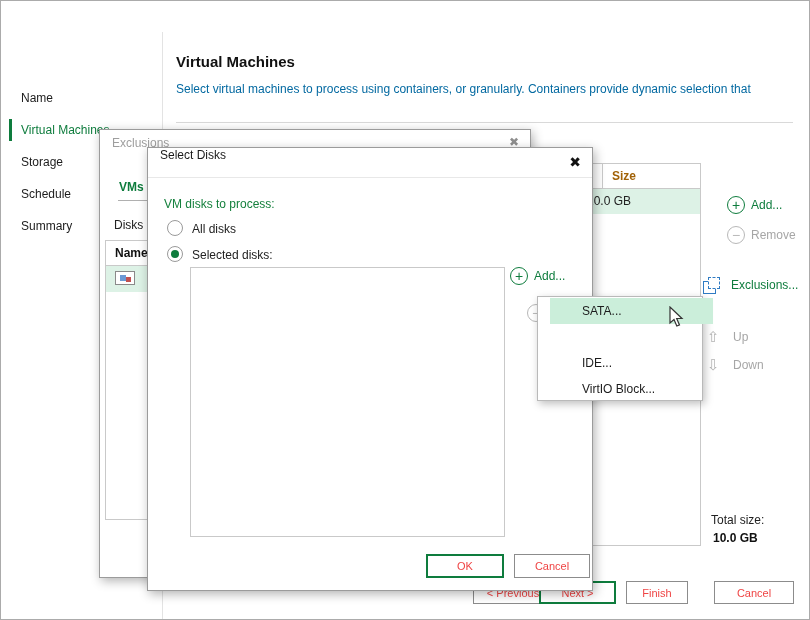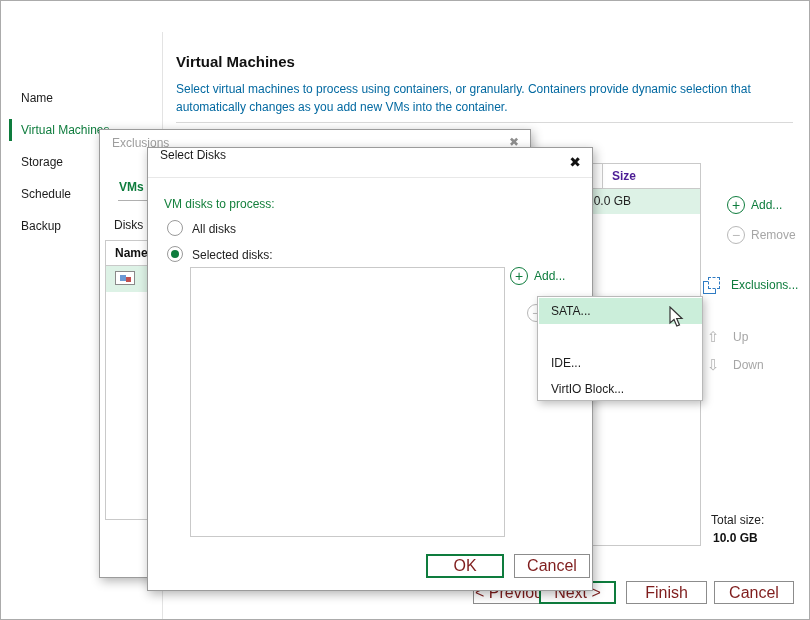--- a/index.html
+++ b/index.html
@@ -28,21 +28,21 @@
   .side-item.active{color:var(--green);}
   .active-bar{left:8px;width:3px;height:22px;background:var(--green);}
   .page-title{left:175px;top:52px;font-size:15px;font-weight:bold;color:#111;}
   .page-desc{left:175px;width:620px;font-size:12px;color:#0369a1;}
   .hsep{left:175px;top:121px;width:617px;height:1px;background:var(--border-light);}
 
   
   .vm-table{left:180px;top:162px;width:520px;height:383px;background:#fff;border:1px solid var(--border-mid);}
   .vm-table-header{left:0;top:0;width:518px;height:25px;background:#fff;border-bottom:1px solid var(--border-mid);}
   .size-colsep{left:420px;top:0;width:1px;height:25px;background:var(--border-mid);}
-  .size-header{left:430px;top:5px;font-weight:bold;color:#4c1d95;}
+  .size-header{left:430px;top:5px;font-weight:bold;color:#a16207;}
   .vm-row-bg{left:0;top:25px;width:518px;height:25px;background:var(--row-hl);}
   .vm-row-size{left:405px;top:5px;color:#222;}
 
   
   .action-label{font-size:12px;}
   .green-text{color:var(--green);}
   .gray-text{color:var(--disabled);}
   .circle-icon{width:18px;height:18px;border-radius:50%;display:flex;align-items:center;justify-content:center;font-size:14px;line-height:1;}
   .circle-green{border:1.5px solid var(--green);color:var(--green);}
   .circle-gray{border:1.5px solid #B8B8B8;color:#B8B8B8;}
@@ -51,21 +51,21 @@
   .icon-exclusions{width:17px;height:17px;position:relative;}
   .icon-exclusions::before{content:"";position:absolute;left:0;bottom:0;width:11px;height:11px;border:1.5px solid var(--blue);}
   .icon-exclusions::after{content:"";position:absolute;right:0;top:0;width:10px;height:10px;border:1.2px dashed var(--blue);background:#fff;}
   .arrow-glyph{font-size:15px;color:#B5B5B5;line-height:1;}
   .icon-up::before{content:"⇧";}
   .icon-down::before{content:"⇩";}
   .total-label{left:710px;top:512px;color:#222;}
   .total-value{left:712px;top:530px;font-weight:bold;color:#111;}
 
   
-  .btn{background:#fff;border:1px solid #8C8C8C;text-align:center;font-size:16px;color:#7f1d1d;display:flex;align-items:center;justify-content:center;cursor:pointer;}
+  .btn{background:#fff;border:1px solid #8C8C8C;text-align:center;font-size:11px;color:#ef4444;display:flex;align-items:center;justify-content:center;cursor:pointer;}
   .btn-default{border:2px solid var(--green);}
   .footer-btn{top:580px;height:23px;}
 
   
   .dlg{background:#fff;border:1px solid var(--border-dark);box-shadow:2px 3px 10px rgba(0,0,0,0.30);}
   .excl-dlg{left:98px;top:128px;width:432px;height:449px;z-index:10;}
   .excl-title{left:12px;top:6px;color:#9E9E9E;}
   .excl-close{left:406px;top:5px;width:16px;height:16px;color:#8E8E8E;font-size:12px;text-align:center;cursor:pointer;}
   .excl-close::before{content:"✖";}
   .excl-tab{left:19px;top:50px;color:var(--green);font-weight:bold;}
@@ -87,43 +87,42 @@
   .sel-titlebar-sep{left:0;top:29px;width:100%;height:1px;background:#E8E8E8;}
   .sel-prompt{left:16px;top:49px;color:#15803d;}
   .radio{width:16px;height:16px;border:1px solid #9A9A9A;border-radius:50%;background:#fff;position:absolute;}
   .radio.selected::after{content:"";position:absolute;inset:3px;border-radius:50%;background:var(--green);}
   .radio-label{color:#222;}
   .listbox{left:42px;top:119px;width:315px;height:270px;border:1px solid var(--border-mid);background:#fff;}
   .ok-cancel{top:406px;height:24px;}
 
   
   .menu{left:536px;top:295px;width:166px;height:105px;background:#fff;border:1px solid #B9B9B9;box-shadow:2px 3px 8px rgba(0,0,0,0.25);z-index:30;}
-  .menu-item{left:1px;width:163px;height:26px;display:flex;align-items:center;padding-left:12px;color:#1c1c1c;cursor:pointer;}
+  .menu-item{left:12px;width:163px;height:26px;display:flex;align-items:center;padding-left:32px;color:#1c1c1c;cursor:pointer;}
   .menu-item.hl{background:var(--menu-hl);}
 
   .cursor{z-index:40;pointer-events:none;}
 </style>
 </head>
 <body>
 
 <div id="app">
 
 
   <div class="abs sidebar">
     <div class="abs side-item" style="top:59px;">Name</div>
     <div class="abs active-bar" style="top:87px;"></div>
     <div class="abs side-item active" style="top:91px;">Virtual Machines</div>
     <div class="abs side-item" style="top:123px;">Storage</div>
     <div class="abs side-item" style="top:155px;">Schedule</div>
-    <div class="abs side-item" style="top:187px;">Backup</div>
+    <div class="abs side-item" style="top:187px;">Summary</div>
   </div>
 
   <div class="abs page-title">Virtual Machines</div>
   <div class="abs page-desc" style="top:81px;">Select virtual machines to process using containers, or granularly. Containers provide dynamic selection that</div>
-  <div class="abs page-desc" style="top:99px;">automatically changes as you add new VMs into the container.</div>
   <div class="abs hsep"></div>
 
   <div class="abs vm-table">
     <div class="abs vm-table-header">
       <div class="abs size-colsep"></div>
       <div class="abs size-header">Size</div>
     </div>
     <div class="abs vm-row-bg">
       <div class="abs vm-row-size">10.0 GB</div>
     </div>
@@ -142,21 +141,21 @@
   <div class="abs action-label gray-text" style="left:732px;top:329px;">Up</div>
 
   <div class="abs arrow-glyph icon-down" style="left:706px;top:356px;"></div>
   <div class="abs action-label gray-text" style="left:732px;top:357px;">Down</div>
 
   <div class="abs total-label">Total size:</div>
   <div class="abs total-value">10.0 GB</div>
 
   <div class="abs btn footer-btn" style="left:472px;width:80px;">&lt; Previous</div>
   <div class="abs btn btn-default footer-btn" style="left:538px;width:77px;">Next &gt;</div>
-  <div class="abs btn footer-btn" style="left:625px;width:81px;">Finish</div>
+  <div class="abs btn footer-btn" style="left:625px;width:62px;">Finish</div>
   <div class="abs btn footer-btn" style="left:713px;width:80px;">Cancel</div>
 
   <div class="abs dlg excl-dlg">
     <div class="abs excl-title">Exclusions</div>
     <div class="abs excl-close"></div>
     <div class="abs excl-tab">VMs</div>
     <div class="abs excl-tab-underline"></div>
     <div class="abs excl-disks-label">Disks</div>
     <div class="abs excl-table">
       <div class="abs excl-table-header">

